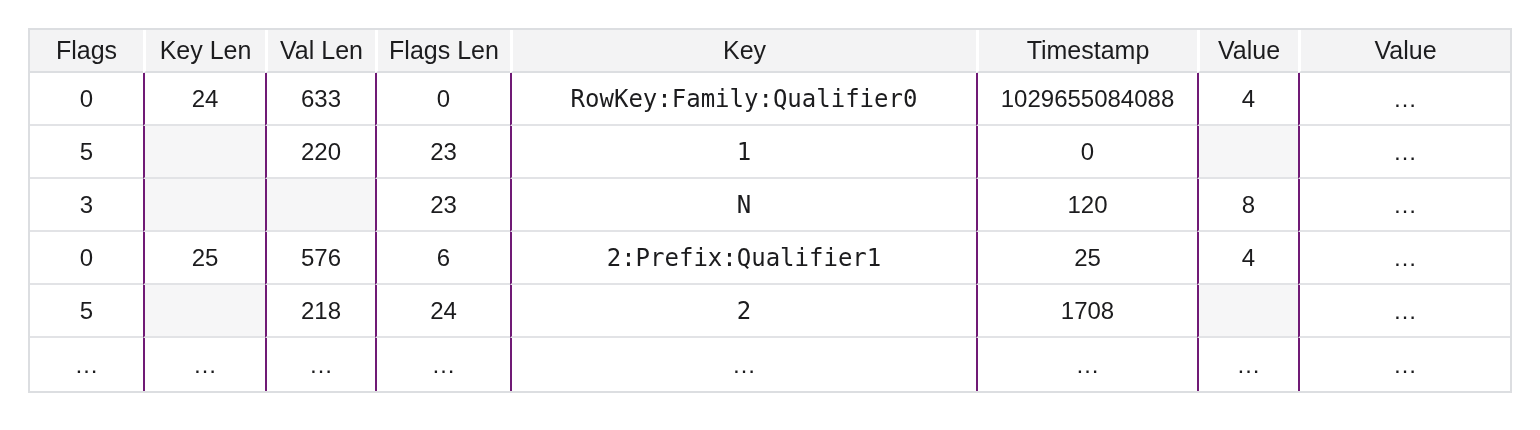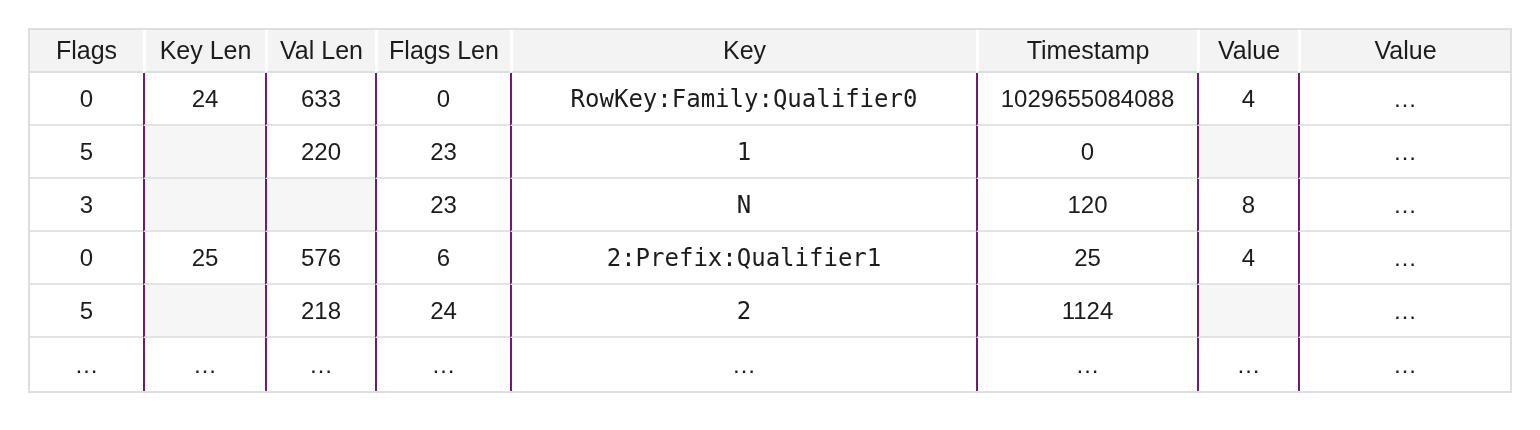--- a/index.html
+++ b/index.html
@@ -143,21 +143,21 @@
             <td>25</td>
             <td>4</td>
             <td>…</td>
           </tr>
           <tr>
             <td>5</td>
             <td class="shaded"></td>
             <td>218</td>
             <td>24</td>
             <td class="mono">2</td>
-            <td>1124</td>
+            <td>1708</td>
             <td class="shaded"></td>
             <td>…</td>
           </tr>
           <tr>
             <td>…</td>
             <td>…</td>
             <td>…</td>
             <td>…</td>
             <td>…</td>
             <td>…</td>

